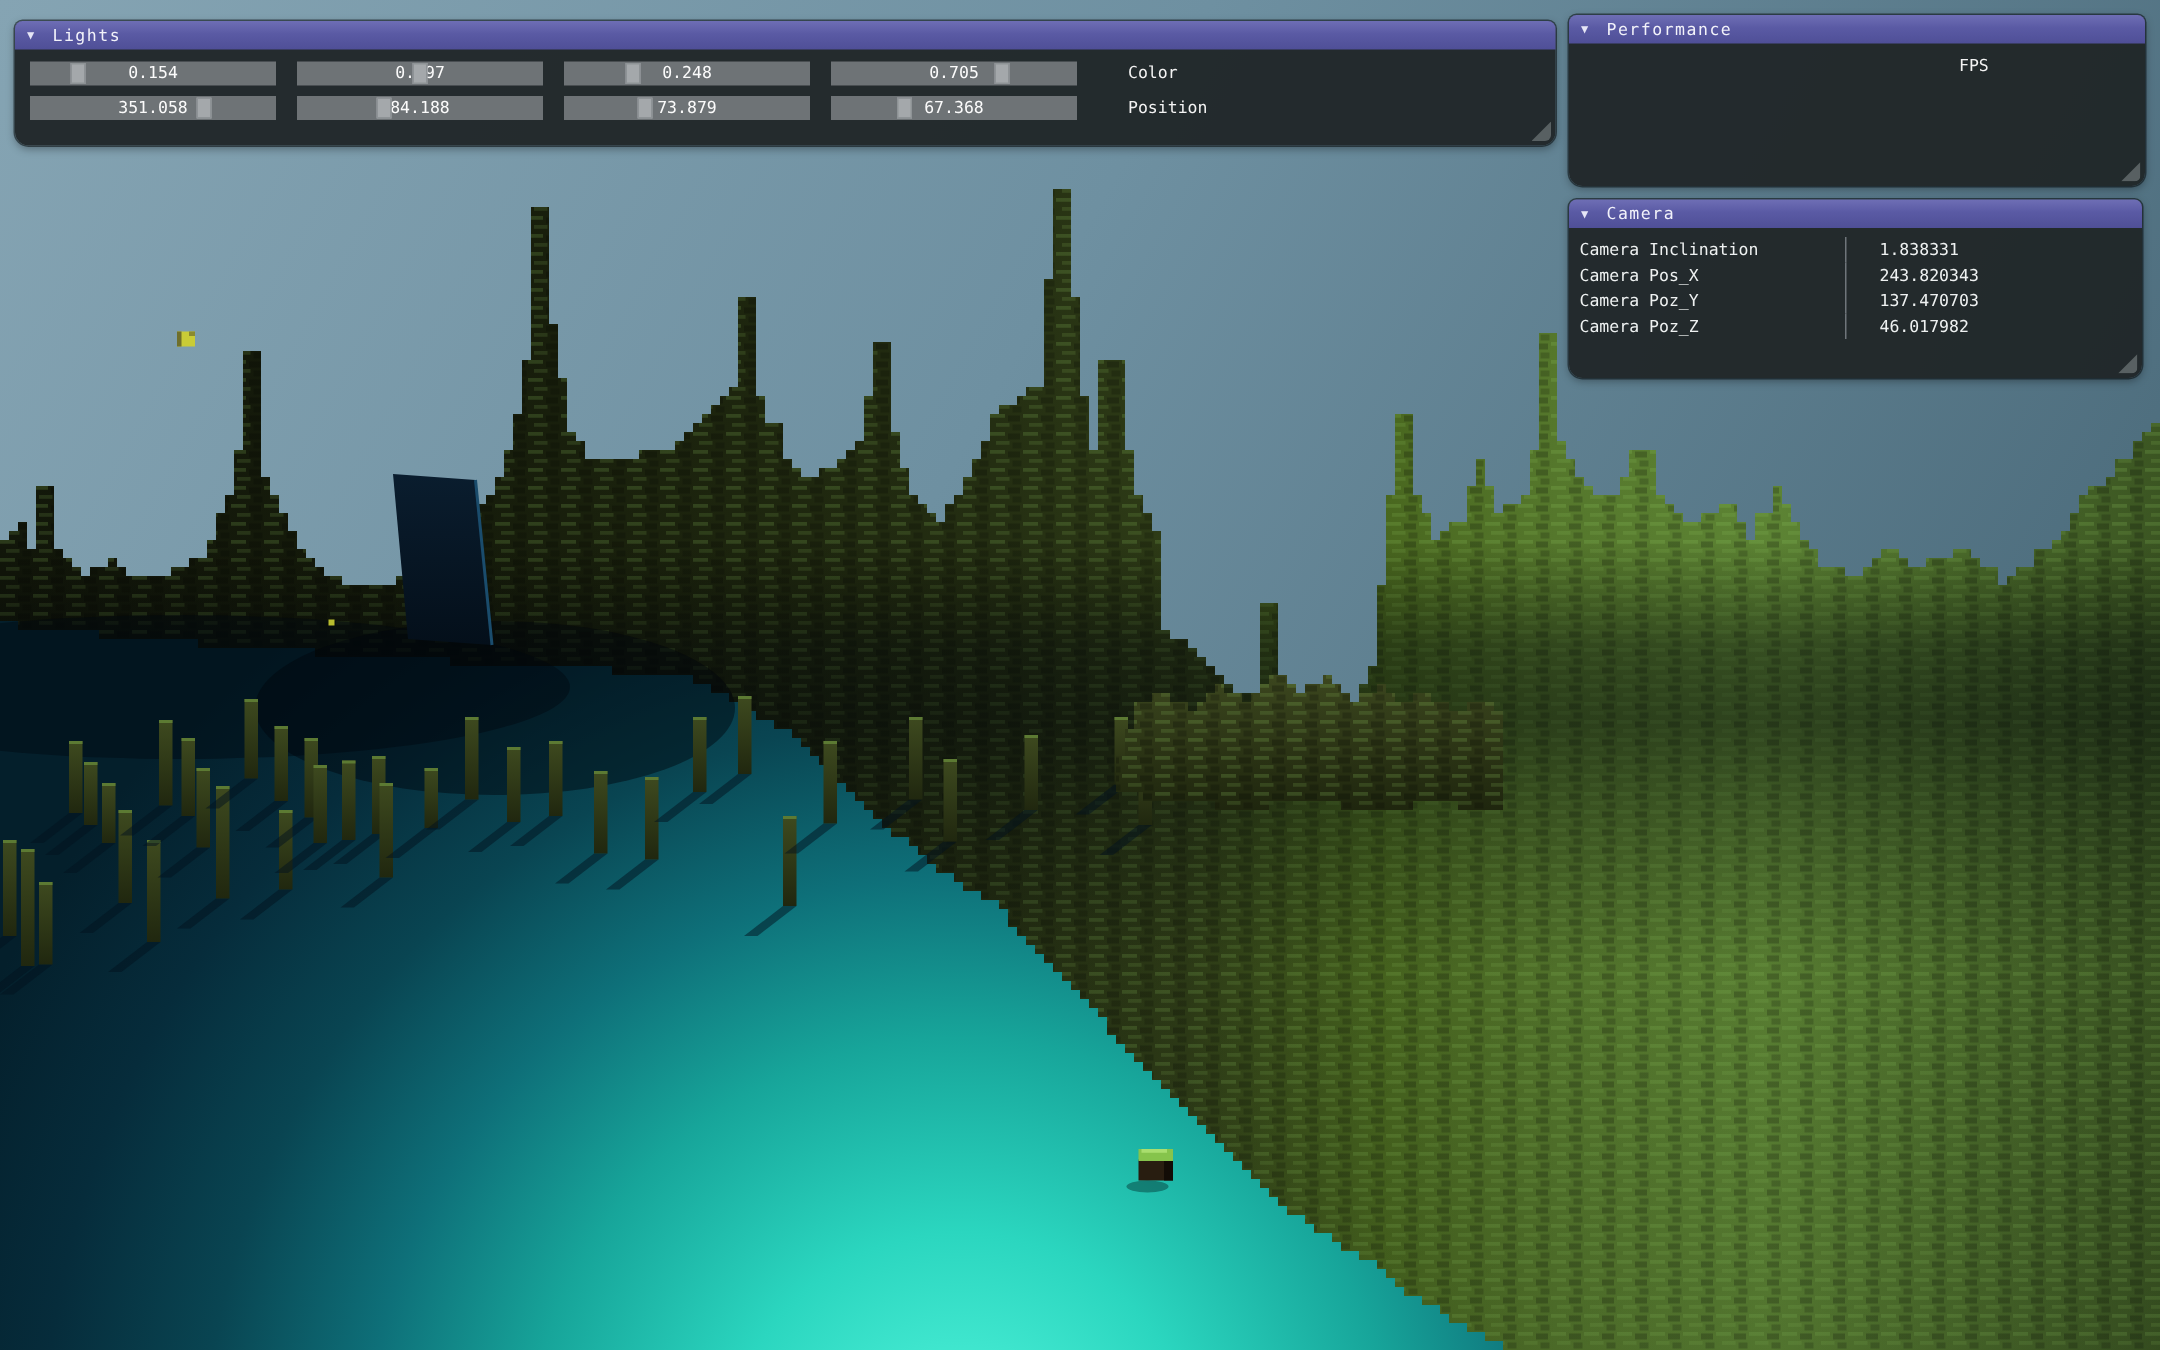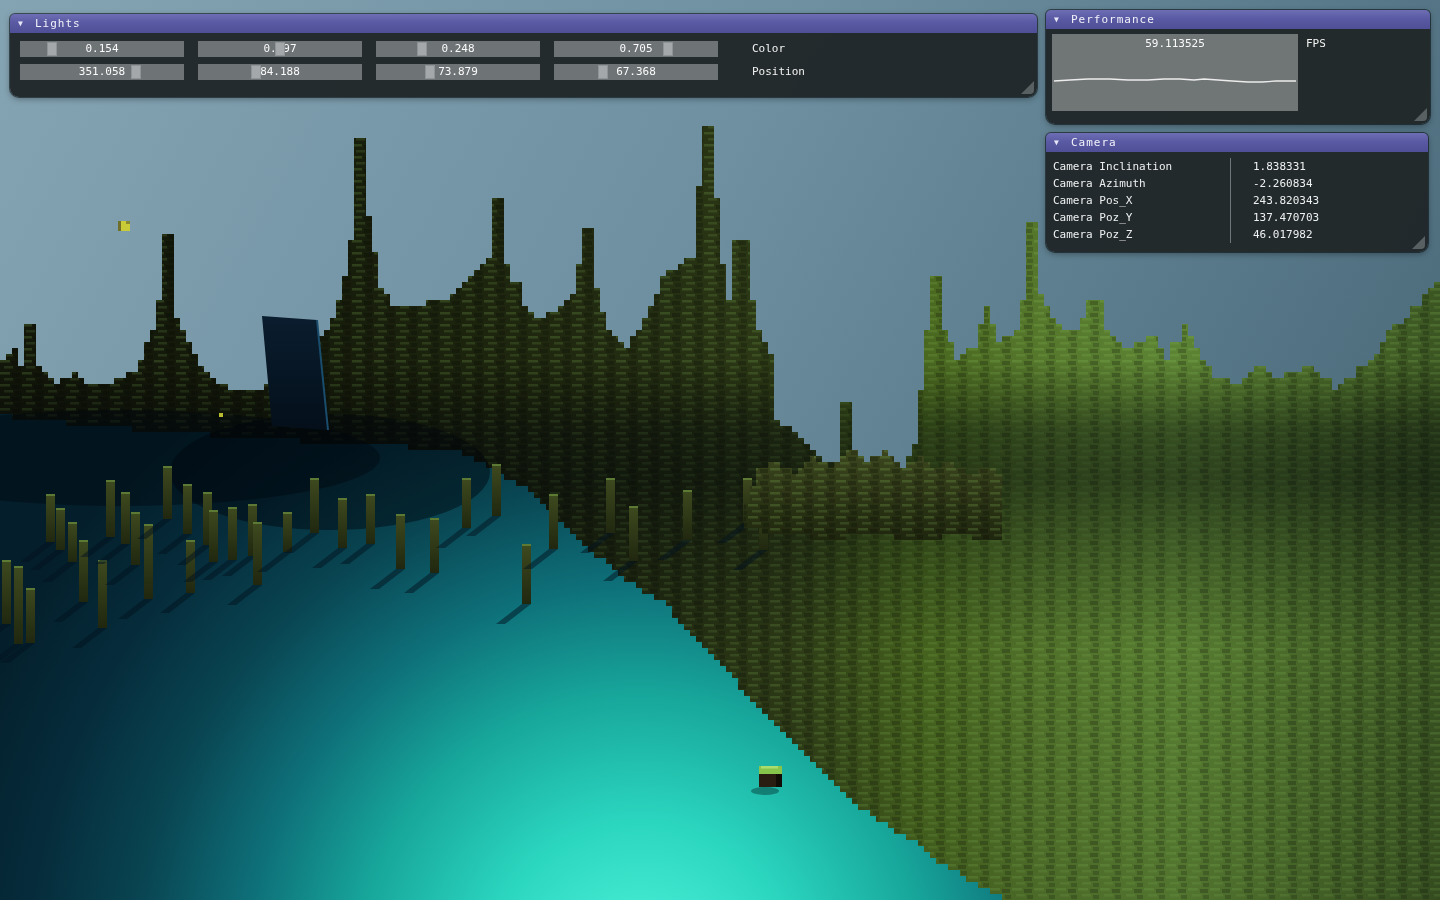--- a/index.html
+++ b/index.html
@@ -284,45 +284,35 @@
         <div class="row-label">Position</div>
       </div>
     <div class="tw-grip"></div>
   </div>
 
   <div id="perf" class="tw-panel">
     <div class="tw-header">
       <span class="tw-tri">▼</span>
       <span class="tw-title">Performance</span>
     </div>
-    <div id="perf-graph">
-      <div id="perf-value">59.113525</div>
-      <svg id="perf-spark" width="246" height="77" viewBox="0 0 246 77" xmlns="http://www.w3.org/2000/svg">
-          <polyline points="2,47 18,46 36,45 58,45 76,46 96,46 112,45 128,45 142,46 152,45 166,46 180,47 196,48 210,48 224,47 244,47" fill="none" stroke="#ececec" stroke-width="1.3"></polyline>
-        </svg>
-    </div>
     <div id="perf-unit">FPS</div>
     <div class="tw-grip"></div>
   </div>
 
   <div id="camera" class="tw-panel">
     <div class="tw-header">
       <span class="tw-tri">▼</span>
       <span class="tw-title">Camera</span>
     </div>
     <div id="camera-rows">
         <div class="cam-row">
           <div class="cam-label">Camera Inclination</div>
           <div class="cam-value">1.838331</div>
         </div>
         <div class="cam-row">
-          <div class="cam-label">Camera Azimuth</div>
-          <div class="cam-value">-2.260834</div>
-        </div>
-        <div class="cam-row">
           <div class="cam-label">Camera Pos_X</div>
           <div class="cam-value">243.820343</div>
         </div>
         <div class="cam-row">
           <div class="cam-label">Camera Poz_Y</div>
           <div class="cam-value">137.470703</div>
         </div>
         <div class="cam-row">
           <div class="cam-label">Camera Poz_Z</div>
           <div class="cam-value">46.017982</div>

